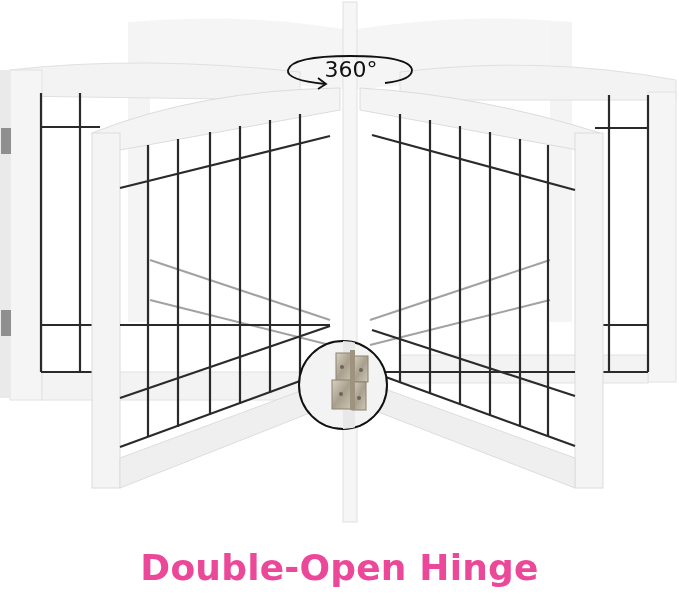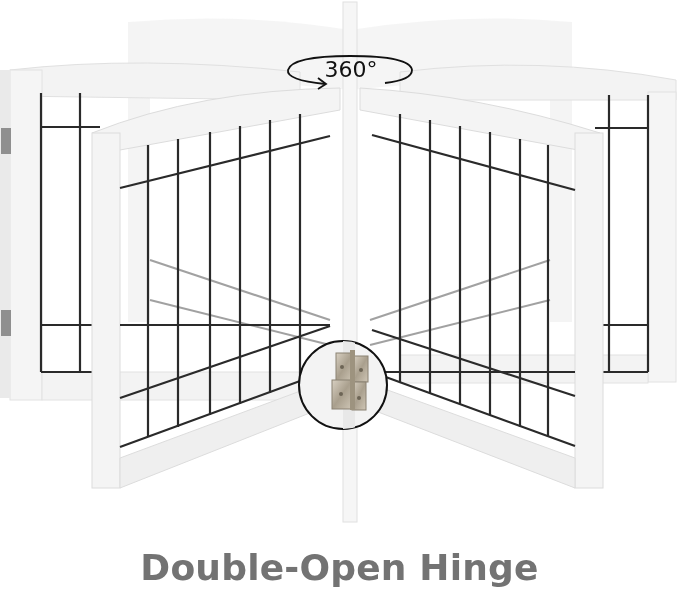--- a/index.html
+++ b/index.html
@@ -1,18 +1,18 @@
 <!DOCTYPE html>
 <html><head>
 <meta charset="utf-8">
 <style>
   html, body { margin:0; padding:0; background:#ffffff; }
   body { width:679px; height:599px; position:relative; overflow:hidden; font-family:"DejaVu Sans", sans-serif; }
   #scene { position:absolute; left:0; top:0; width:679px; height:599px; }
-  .caption { position:absolute; left:0; width:679px; top:548px; text-align:center; font-family:"DejaVu Sans", sans-serif; font-weight:bold; font-size:36px; color:#737373; letter-spacing:0.2px; line-height:40px; }
+  .caption { position:absolute; left:0; width:679px; top:548px; text-align:center; font-family:"DejaVu Sans", sans-serif; font-weight:bold; font-size:36px; color:#ec4899; letter-spacing:0.2px; line-height:40px; }
   .rot-label { font-family:"DejaVu Sans", sans-serif; font-size:22px; fill:#111; }
 </style>
 </head>
 <body>
 
 <svg id="scene" viewBox="0 0 679 599" xmlns="http://www.w3.org/2000/svg">
   <defs>
     <linearGradient id="hg" x1="0" y1="0" x2="1" y2="1">
       <stop offset="0" stop-color="#d8d0c2"></stop>
       <stop offset="0.5" stop-color="#a99f8d"></stop>

